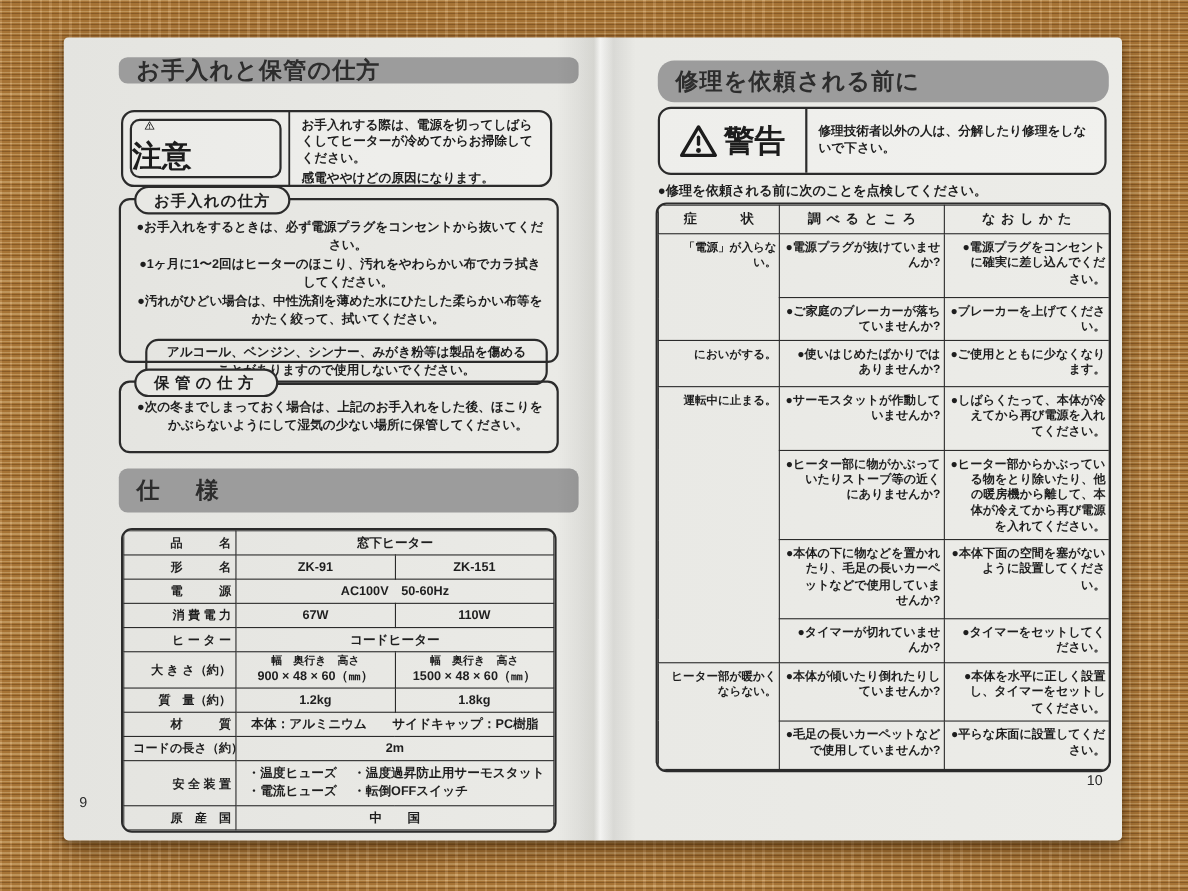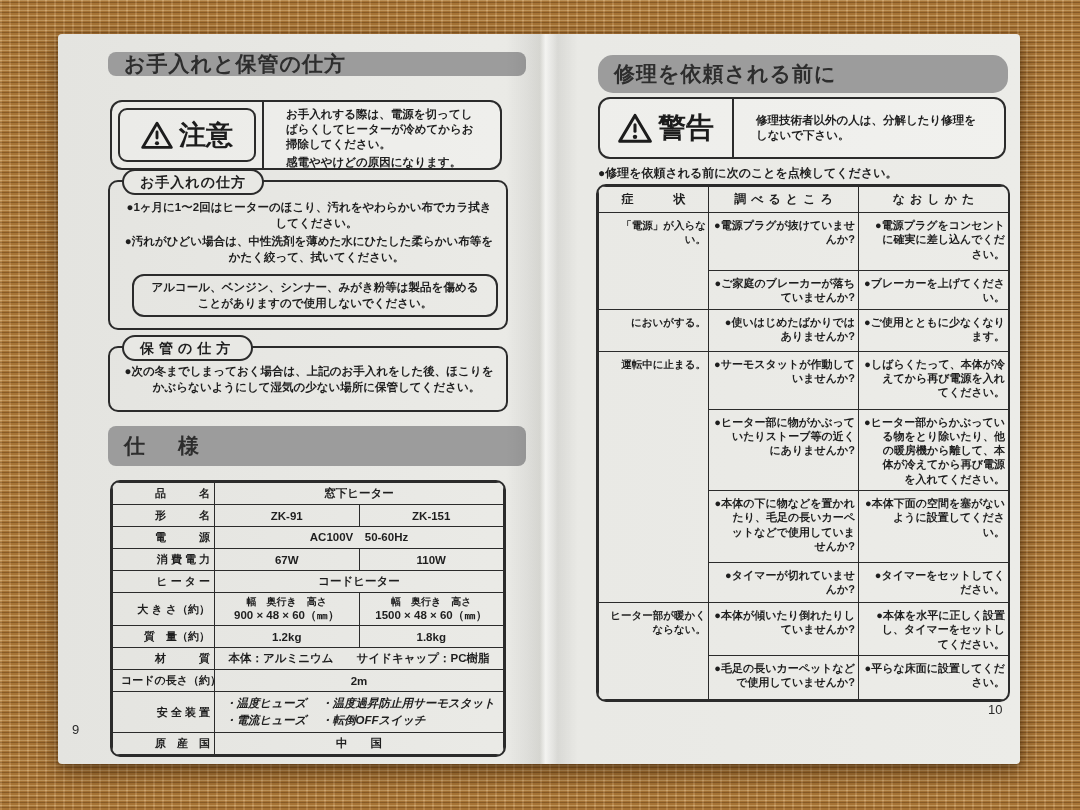--- a/index.html
+++ b/index.html
@@ -33,24 +33,24 @@
     border-radius:8px; font-weight:bold; font-size:21px;
     display:flex; align-items:center; padding-left:16px; letter-spacing:1px;
   }
   .alert-box {
     position:absolute; border:2.5px solid #2b2b2b; border-radius:12px;
     display:flex; align-items:stretch; background:rgba(255,255,255,0.25);
   }
   .alert-label-cell { display:flex; align-items:center; justify-content:center; gap:6px; }
   .alert-label-inner {
     border:2.5px solid #2b2b2b; border-radius:10px;
-    display:flex; align-items:center; justify-content:center; gap:6px;
+    display:flex; justify-content:center; gap:6px;flex-direction:column;
   }
   .alert-word { font-weight:bold; color:#1c1c1c; }
-  .alert-text { font-size:11.5px; font-weight:600; line-height:1.32; padding:6px 22px; }
+  .alert-text { font-size:11.5px; font-weight:600; line-height:1.32; padding:6px 10px; }
   .tri-icon { display:block; }
 
   .rounded-section {
     position:absolute; border:2px solid #2b2b2b; border-radius:10px;text-align:center;
   }
   .pill {
     position:absolute; top:-13px; left:12px; background:#e8e8e4;
     border:2px solid #2b2b2b; border-radius:15px; padding:2px 16px;
     font-size:14px; font-weight:bold; letter-spacing:1px; line-height:1.3;
   }
@@ -68,21 +68,21 @@
 
   .tbl-wrap { position:absolute; border:2.2px solid #2b2b2b; border-radius:10px; overflow:hidden; }
   table { border-collapse:collapse; width:100%; table-layout:fixed; }
   td { border:1.6px solid #2b2b2b; vertical-align:top; }
 
   
   .spec td { font-size:11.5px; font-weight:600; padding:3px 4px; text-align:center; vertical-align:middle; }
   .spec .lbl { width:102px; text-align:right; padding-left:8px; font-size:11px; white-space:nowrap; }
   .spec .dims { font-size:10px; line-height:1.2; }
   .spec .two-line { line-height:1.25; }
-  .spec .safety { text-align:left; padding-left:10px; line-height:1.45;font-style:italic; }
+  .spec .safety { text-align:left; padding-left:10px; line-height:1.45; }
 
   
   .ts td { font-size:11px; font-weight:600; line-height:1.3; padding:5px 4px 4px 5px;text-align:right; }
   .ts .hed { text-align:center; font-size:12px; font-weight:bold; padding:4px 0; vertical-align:middle; height:26px; }
   .ts .hed.sp1 { letter-spacing:14px; text-indent:14px; }
   .ts .hed.sp2 { letter-spacing:5px; text-indent:5px; }
   .ts .sym { width:110px; font-size:10.5px; padding:6px 2px 4px 5px; }
   .ts .chk { width:150px; padding-left:6px; text-indent:-11px; padding-right:3px; }
   .ts .chk, .ts .fix { }
   .ts .chk { padding-left:16px; }
@@ -114,20 +114,21 @@
       </div>
       <div class="alert-text" style="flex:1; border-left:2.5px solid #2b2b2b; margin:-1px 0; border-radius:0 10px 10px 0;">
         <div>お手入れする際は、電源を切ってしばらくしてヒーターが冷めてからお掃除してください。</div>
         <div style="margin-top:2px;">感電ややけどの原因になります。</div>
       </div>
     </div>
 
     <div class="rounded-section" style="left:50px; top:146px; width:400px; height:150px;">
       <div class="pill">お手入れの仕方</div>
       <div class="bullets">
+        <div class="bullet-line">●お手入れをするときは、必ず電源プラグをコンセントから抜いてください。</div>
         <div class="bullet-line">●1ヶ月に1〜2回はヒーターのほこり、汚れをやわらかい布でカラ拭きしてください。</div>
         <div class="bullet-line">●汚れがひどい場合は、中性洗剤を薄めた水にひたした柔らかい布等をかたく絞って、拭いてください。</div>
       </div>
       <div class="note-box">アルコール、ベンジン、シンナー、みがき粉等は製品を傷めることがありますので使用しないでください。</div>
     </div>
 
     <div class="rounded-section" style="left:50px; top:312px; width:400px; height:66px;">
       <div class="pill spaced">保管の仕方</div>
       <div class="bullets" style="padding-top:15px;">
         <div class="bullet-line">●次の冬までしまっておく場合は、上記のお手入れをした後、ほこりをかぶらないようにして湿気の少ない場所に保管してください。</div>

